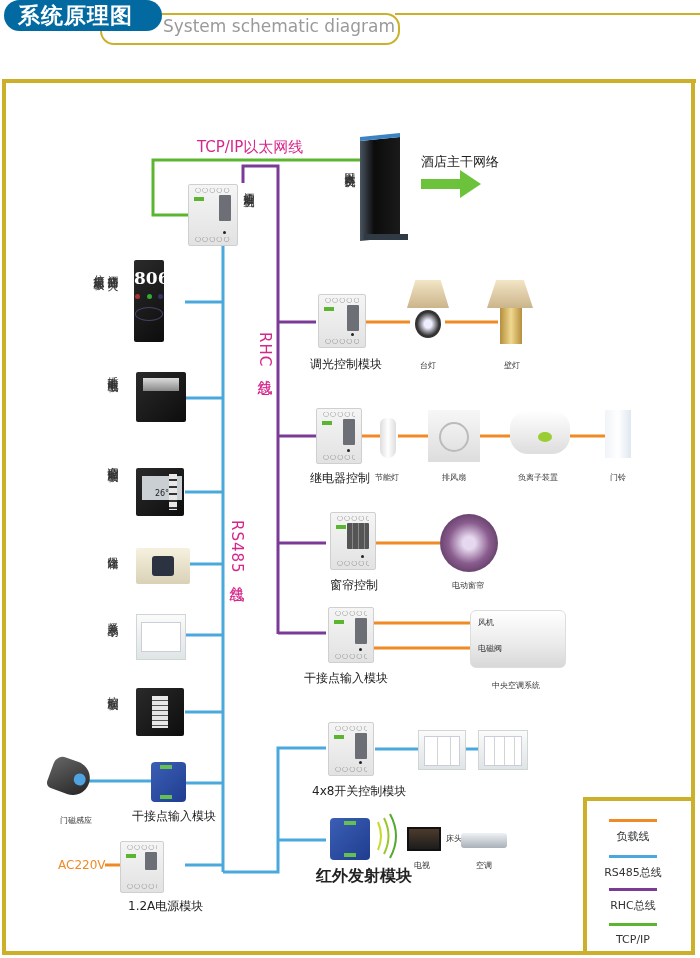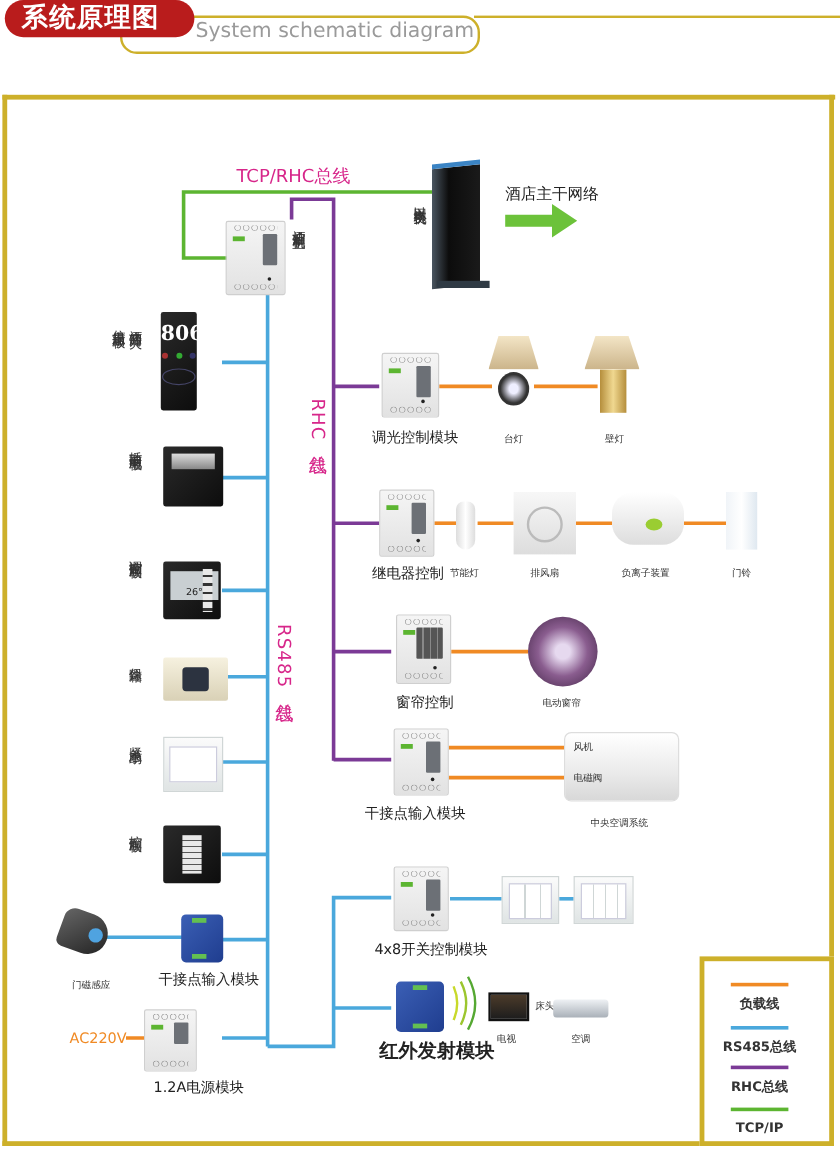--- a/index.html
+++ b/index.html
@@ -1,28 +1,28 @@
 <!DOCTYPE html>
 <html><head>
 <meta charset="utf-8">
 <style>
   html,body{margin:0;padding:0;background:#fff;}
   body{width:700px;height:958px;position:relative;overflow:hidden;font-family:"DejaVu Sans","Liberation Sans",sans-serif;color:#333;}
   .abs{position:absolute;}
   
-  .title-pill{left:4px;top:0;width:158px;height:31px;background:#b91c1c;border-radius:16px;color:#fff;font-size:22px;font-weight:bold;line-height:31px;text-indent:14px;letter-spacing:1px;z-index:2;}
+  .title-pill{left:4px;top:0;width:158px;height:31px;background:#0369a1;border-radius:16px;color:#fff;font-size:22px;font-weight:bold;line-height:31px;text-indent:14px;letter-spacing:1px;z-index:2;}
   .sub-pill{left:100px;top:13px;width:296px;height:28px;border:2px solid #cdb02a;border-radius:14px;z-index:1;}
   .sub-text{left:163px;top:16px;font-size:17px;color:#9a9a9a;z-index:3;}
   .head-line{left:395px;top:13px;width:305px;height:2px;background:#cdb02a;}
   
   .frame{left:2px;top:79px;width:690px;height:872px;border:4px solid #cdb02a;border-right:none;border-bottom:none;}
   .frame-right{left:691px;top:79px;width:4px;height:720px;background:#cdb02a;}
   .frame-bottom{left:2px;top:951px;width:582px;height:4px;background:#cdb02a;}
   .legend-box{left:583px;top:797px;width:112px;height:158px;border:4px solid #cdb02a;box-sizing:border-box;background:#fff;}
-  .leg-item{position:absolute;left:0;width:92px;text-align:center;font-size:11px;color:#333;font-weight:bold;}
+  .leg-item{position:absolute;left:0;width:92px;text-align:center;font-size:11px;color:#333;}
   .leg-line{display:block;margin:0 auto 7px;width:48px;height:3px;}
   svg.wires{position:absolute;left:0;top:0;}
   
   .vtext{writing-mode:vertical-rl;font-size:11px;color:#333;letter-spacing:1px;line-height:12px;}
   .lbl{font-size:11px;color:#222;white-space:nowrap;}
   .lbl-sm{font-size:8px;color:#333;white-space:nowrap;}
   .bus-label{writing-mode:vertical-rl;color:#d7268a;font-size:15px;letter-spacing:1px;}
   .tcp-label{color:#d7268a;font-size:15px;white-space:nowrap;}
   
   .module{background:linear-gradient(#f5f5f5,#e2e2e2);border:1px solid #cfcfcf;border-radius:2px;box-sizing:border-box;}
@@ -83,21 +83,21 @@
   <line x1="374" y1="648" x2="470" y2="648" stroke="#f08a24" stroke-width="3"></line>
   <line x1="105" y1="865" x2="120" y2="865" stroke="#f08a24" stroke-width="3"></line>
 
   <path d="M378 822 q6 14 0 28" fill="none" stroke="#c8d92a" stroke-width="2"></path>
   <path d="M384 818 q9 18 0 36" fill="none" stroke="#9cc62e" stroke-width="2"></path>
   <path d="M390 814 q12 22 0 44" fill="none" stroke="#55a832" stroke-width="2"></path>
 
   <polygon points="421,179 460,179 460,170 481,184 460,198 460,189 421,189" fill="#6cc23a"></polygon>
 </svg>
 
-<div class="abs tcp-label" style="left:197px;top:138px;">TCP/RHC总线</div>
+<div class="abs tcp-label" style="left:197px;top:138px;">TCP/IP以太网线</div>
 
 <div class="abs" style="left:360px;top:135px;width:40px;height:100px;background:linear-gradient(90deg,#4a5560,#0c0c0c 35%,#1a1a1a);border-top:4px solid #3b84c4;transform:skewY(-6deg);"></div>
 <div class="abs" style="left:364px;top:234px;width:44px;height:6px;background:#2f3a44;"></div>
 <div class="abs vtext" style="left:343px;top:163px;">以太网交换机</div>
 <div class="abs lbl" style="left:421px;top:153px;font-size:13px;">酒店主干网络</div>
 
 <div class="abs module" style="left:188px;top:184px;width:50px;height:62px;">
   <div class="pins" style="top:3px;">○○○○○○○○</div>
   <div class="brand"></div>
     <div class="window"></div>

